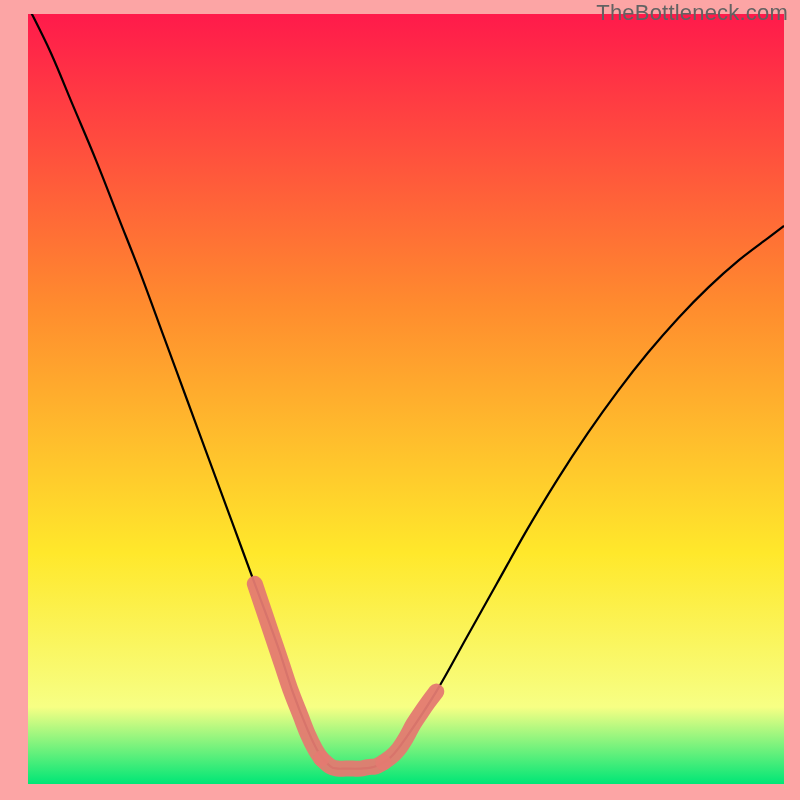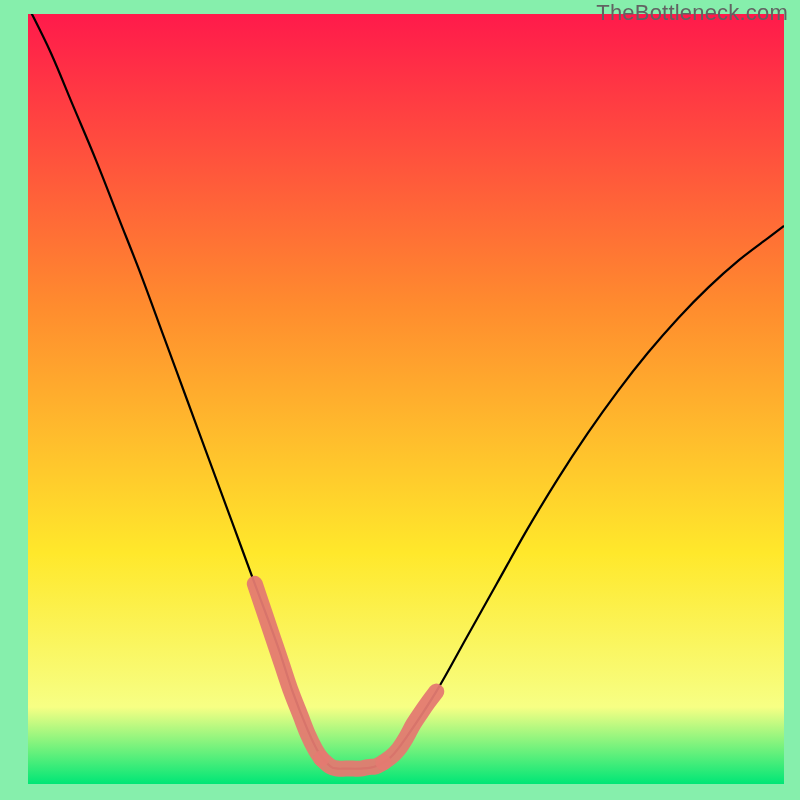--- a/index.html
+++ b/index.html
@@ -8,21 +8,21 @@
     width: 800px;
     height: 800px;
     overflow: hidden;
     background: #000;
     font-family: Arial, Helvetica, sans-serif;
   }
   .stage {
     position: relative;
     width: 800px;
     height: 800px;
-    background: #86efac;
+    background: #fca5a5;
   }
   .plot {
     position: absolute;
     left: 28px;
     top: 14px;
     width: 756px;
     height: 770px;
   }
   .watermark {
     position: absolute;

